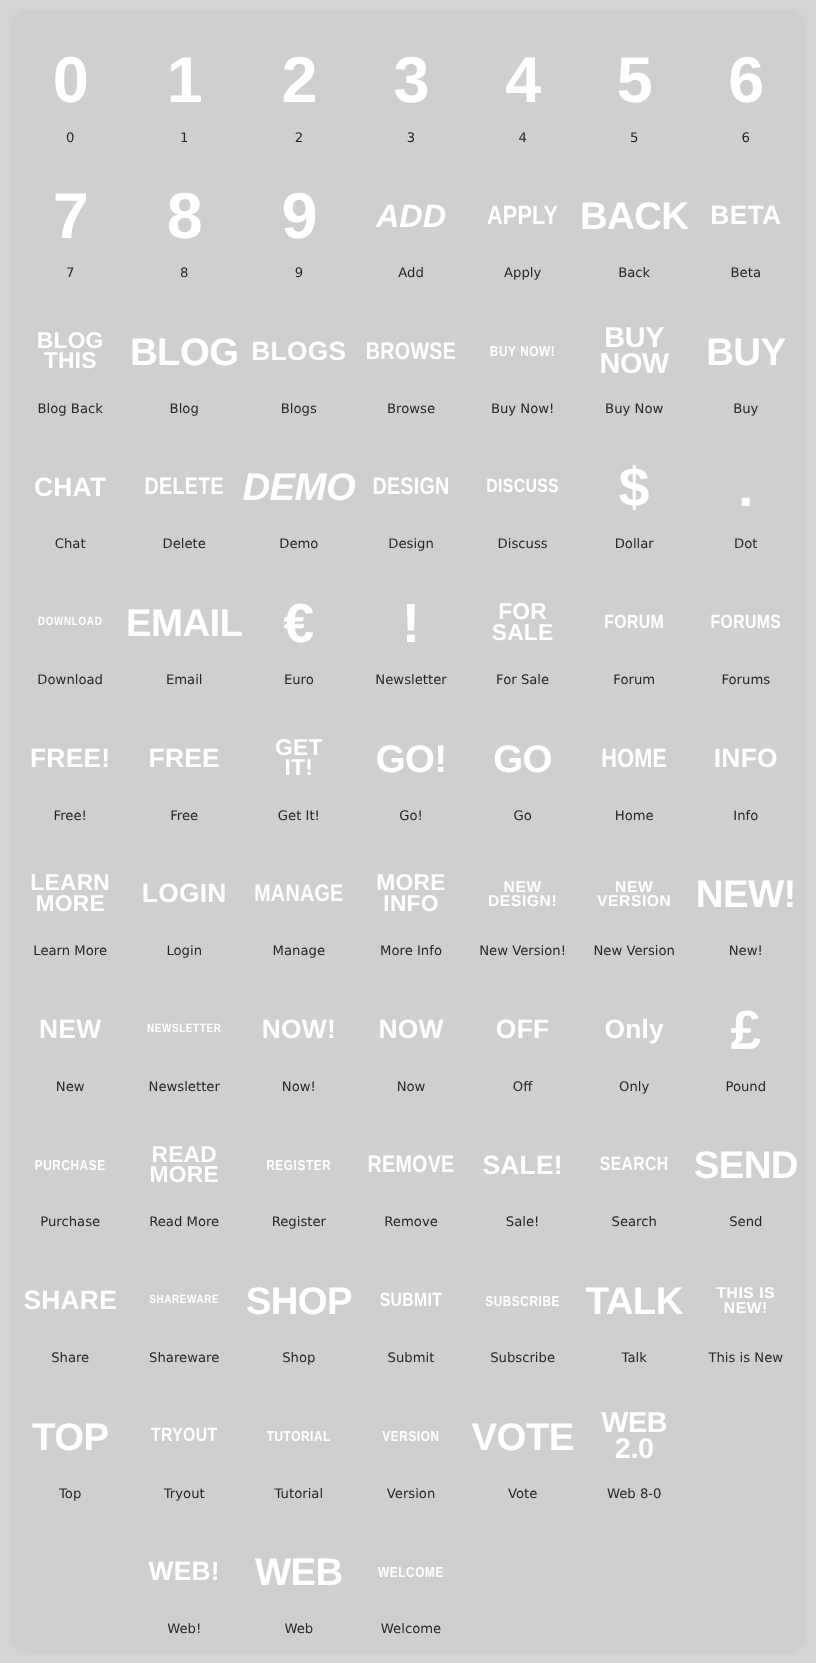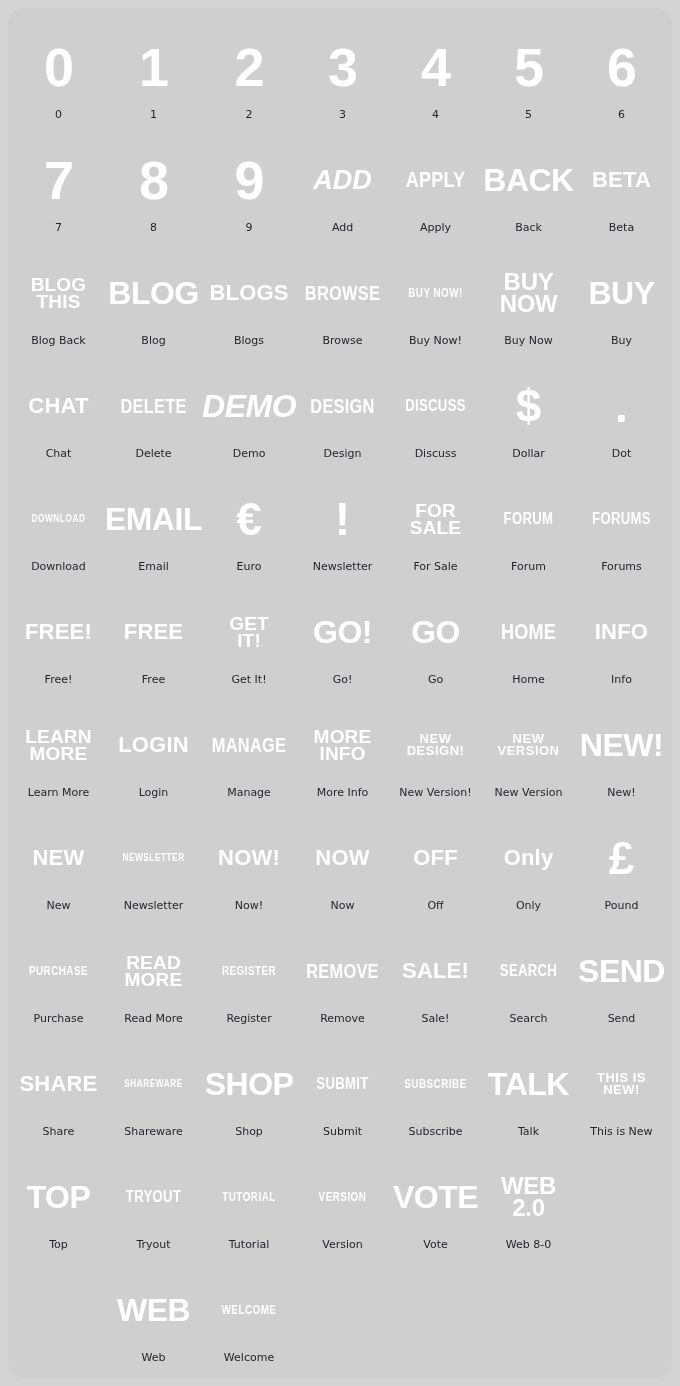--- a/index.html
+++ b/index.html
@@ -562,20 +562,26 @@
       </div>
       <div class="cell empty">
         <div class="art "></div>
         <div class="caption"></div>
       </div>
       <div class="cell empty">
         <div class="art "></div>
         <div class="caption"></div>
       </div>
       <div class="cell">
+        <div class="art s-mid">
+          <span class="l">WEB!</span>
+        </div>
+        <div class="caption">Web!</div>
+      </div>
+      <div class="cell">
         <div class="art s-huge">
           <span class="l">WEB</span>
         </div>
         <div class="caption">Web</div>
       </div>
       <div class="cell">
         <div class="art s-tiny w-cond">
           <span class="l">WELCOME</span>
         </div>
         <div class="caption">Welcome</div>

